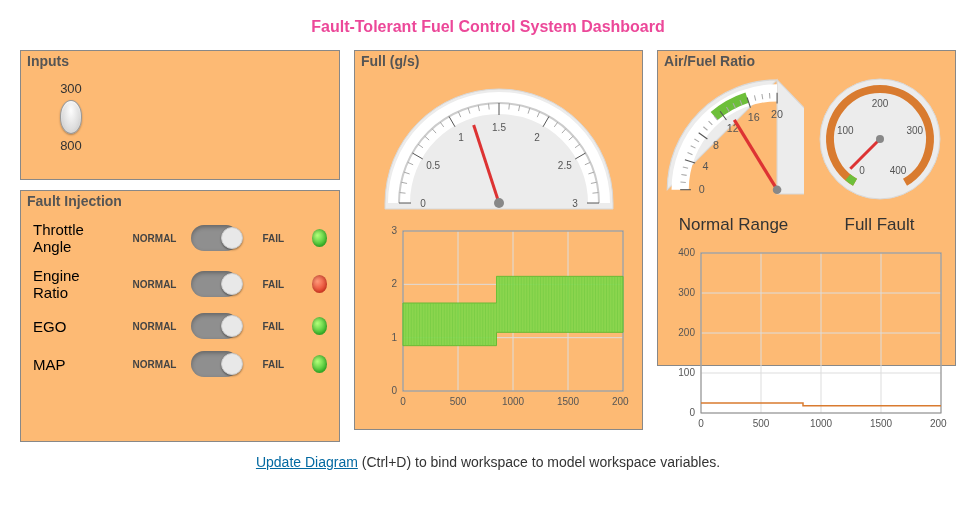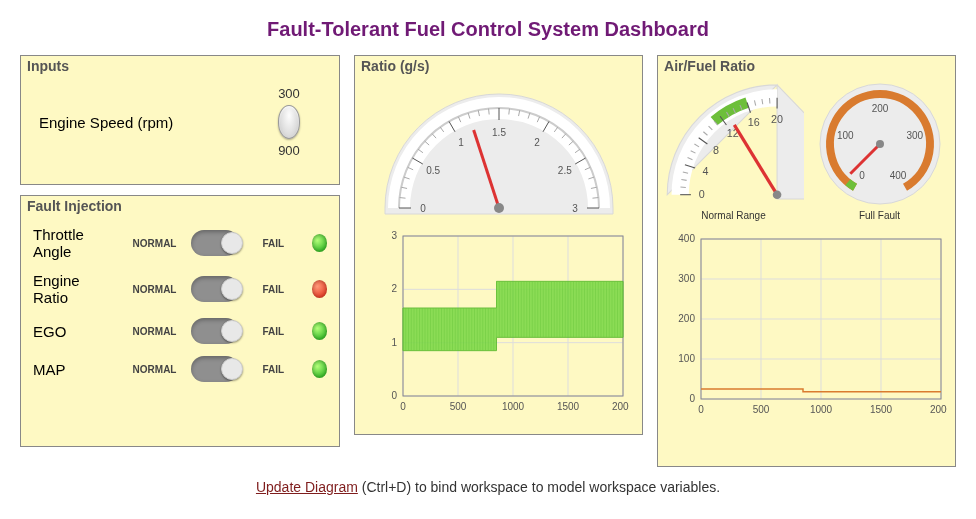--- a/index.html
+++ b/index.html
@@ -6,50 +6,50 @@
   body {
     margin: 0;
     padding: 10px;
     font-family: Arial, Helvetica, sans-serif;
     background: #fff;
     width: 976px;
     height: 519px;
   }
   h1 {
     text-align: center;
-    font-size: 20px;
+    font-size: 16px;
     margin: 8px 0 14px 0;
-    color: #701a75;
+    color: #ec4899;
   }
   .row {
     display: flex;
     gap: 14px;
     padding: 0 10px;
   }
   .col { display: flex; flex-direction: column; gap: 10px;}
   .col1 { width: 320px; }
   .col2 { width: 290px; }
   .col3 { width: 300px; }
   .panel {
     border: 1px solid #888;
-    background: #fef9c3;
+    background: #fdba74;
     position: relative;
   }
   .panel-title {
     position: absolute;
     top: 2px;
     left: 6px;
     font-weight: bold;
     color: #555;
     font-size: 14px;
   }
   .inputs { height: 130px; }
   .faults { height: 252px; }
   .fuelpanel { height: 380px; }
-  .ratiopanel { height: 412px; }
+  .ratiopanel { height: 316px; }
   .inputs-body {
     padding: 30px 10px 10px 10px;
     display: flex;
     align-items: center;
     gap: 20px;
   }
   .inputs-label { font-size: 15px; flex:1; padding-left:8px;}
   .rocker-wrap { display:flex; flex-direction:column; align-items:center; gap:4px; width:80px;}
   .rocker-num { font-size:13px; color:#333;}
   .rocker {
@@ -75,45 +75,44 @@
   }
   .led {
     width:18px; height:18px; border-radius:50%; margin-left:4px;
     box-shadow: inset 0 0 4px rgba(0,0,0,.3);
   }
   .led.green{ background: radial-gradient(circle at 35% 35%, #b4ff7a, #3fbf2e 70%);}
   .led.red{ background: radial-gradient(circle at 35% 35%, #ff9a7a, #e8442c 70%);}
   .gauge-area{ padding-top:22px; display:flex; flex-direction:column; align-items:center;}
   .two-gauges{ display:flex; gap:6px; padding-top:22px; justify-content:center;}
   .gauge-col{ display:flex; flex-direction:column; align-items:center;}
-  .gauge-caption{ font-size:10px; color:#333; margin-top:2px;}
+  .gauge-caption{ font-size:17px; color:#333; margin-top:12px;}
   .chart{ margin-top:10px;}
   .footer{
     text-align:center; font-size:14px; color:#333; margin-top:12px;
   }
-  .footer a{ color:#7f1d1d; }
+  .footer a{ color:#0369a1; }
   
   .tick{ font-size:10px; fill:#555;}
 </style>
 </head>
 <body>
 
 <h1>Fault-Tolerant Fuel Control System Dashboard</h1>
 
 <div class="row">
 
   <div class="col col1">
     <div class="panel inputs">
       <div class="panel-title">Inputs</div>
       <div class="inputs-body">
-        <div class="inputs-label">Engine Speed (rpm)</div>
         <div class="rocker-wrap">
           <div class="rocker-num">300</div>
           <div class="rocker"></div>
-          <div class="rocker-num">900</div>
+          <div class="rocker-num">800</div>
         </div>
       </div>
     </div>
 
     <div class="panel faults">
       <div class="panel-title">Fault Injection</div>
       <div style="height:24px"></div>
       <div id="fault-rows">
           <div class="fault-row">
             <div class="fault-name">Throttle Angle</div>
@@ -150,21 +149,21 @@
             </div>
             <div class="sw-label">FAIL</div>
             <div class="led green"></div>
           </div>
         </div>
     </div>
   </div>
 
   <div class="col col2">
     <div class="panel fuelpanel">
-      <div class="panel-title">Ratio (g/s)</div>
+      <div class="panel-title">Full (g/s)</div>
       <div class="gauge-area">
         <svg id="fuel-gauge" width="260" height="140">
             <path d="M 16 130 A 114 114 0 0 1 244 130 L 244 136 L 16 136 Z" fill="#ececec" stroke="#d8d8d8"></path>
             <path d="M 30 130 A 100 100 0 0 1 230 130" fill="none" stroke="#fff" stroke-width="22"></path>
             <path d="M 30 130 A 100 100 0 0 1 230 130" fill="none" stroke="#ccc" stroke-width="2"></path>
             <line x1="42" y1="130" x2="30" y2="130" stroke="#555"></line>
             <text x="54" y="134" text-anchor="middle" class="tick">0</text>
             <line x1="36.51494183538232" y1="120.17432445284055" x2="30.547810463172667" y2="119.54715367323463" stroke="#aaa"></line>
             <line x1="38.054125531022265" y1="110.45630106313062" x2="32.18523992661943" y2="109.20883091822407" stroke="#aaa"></line>
             <line x1="40.60068746825557" y1="100.95240252875493" x2="34.89434837048465" y2="99.09830056250524" stroke="#aaa"></line>

